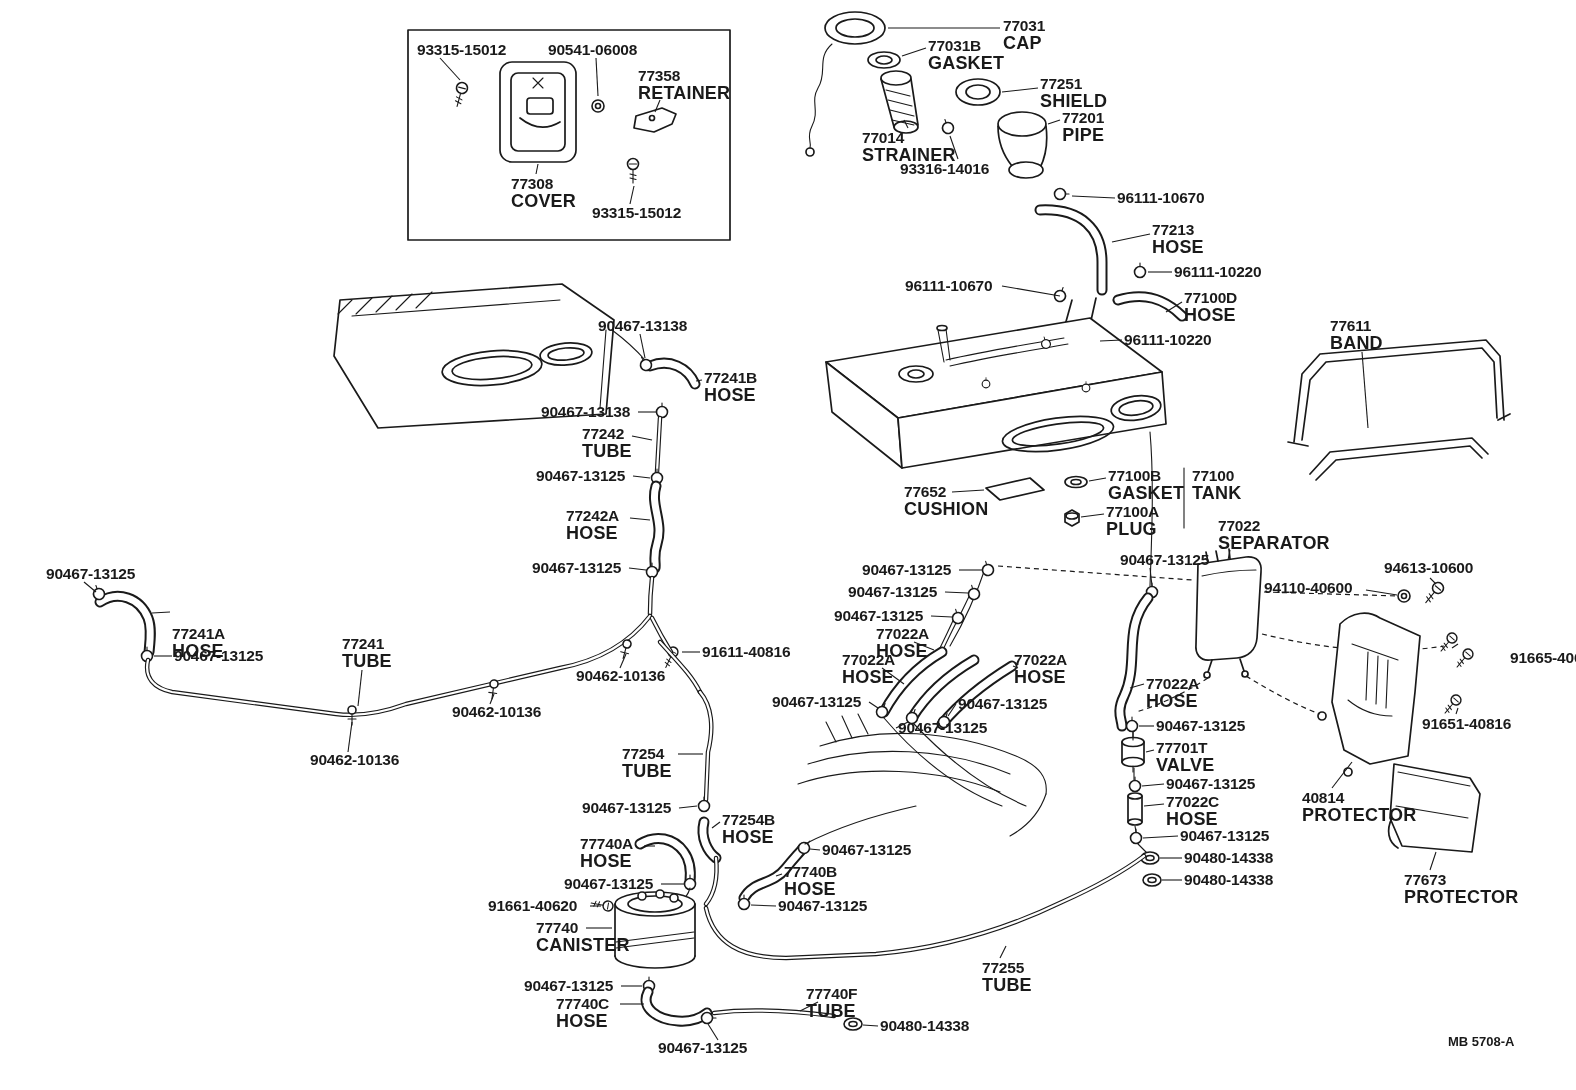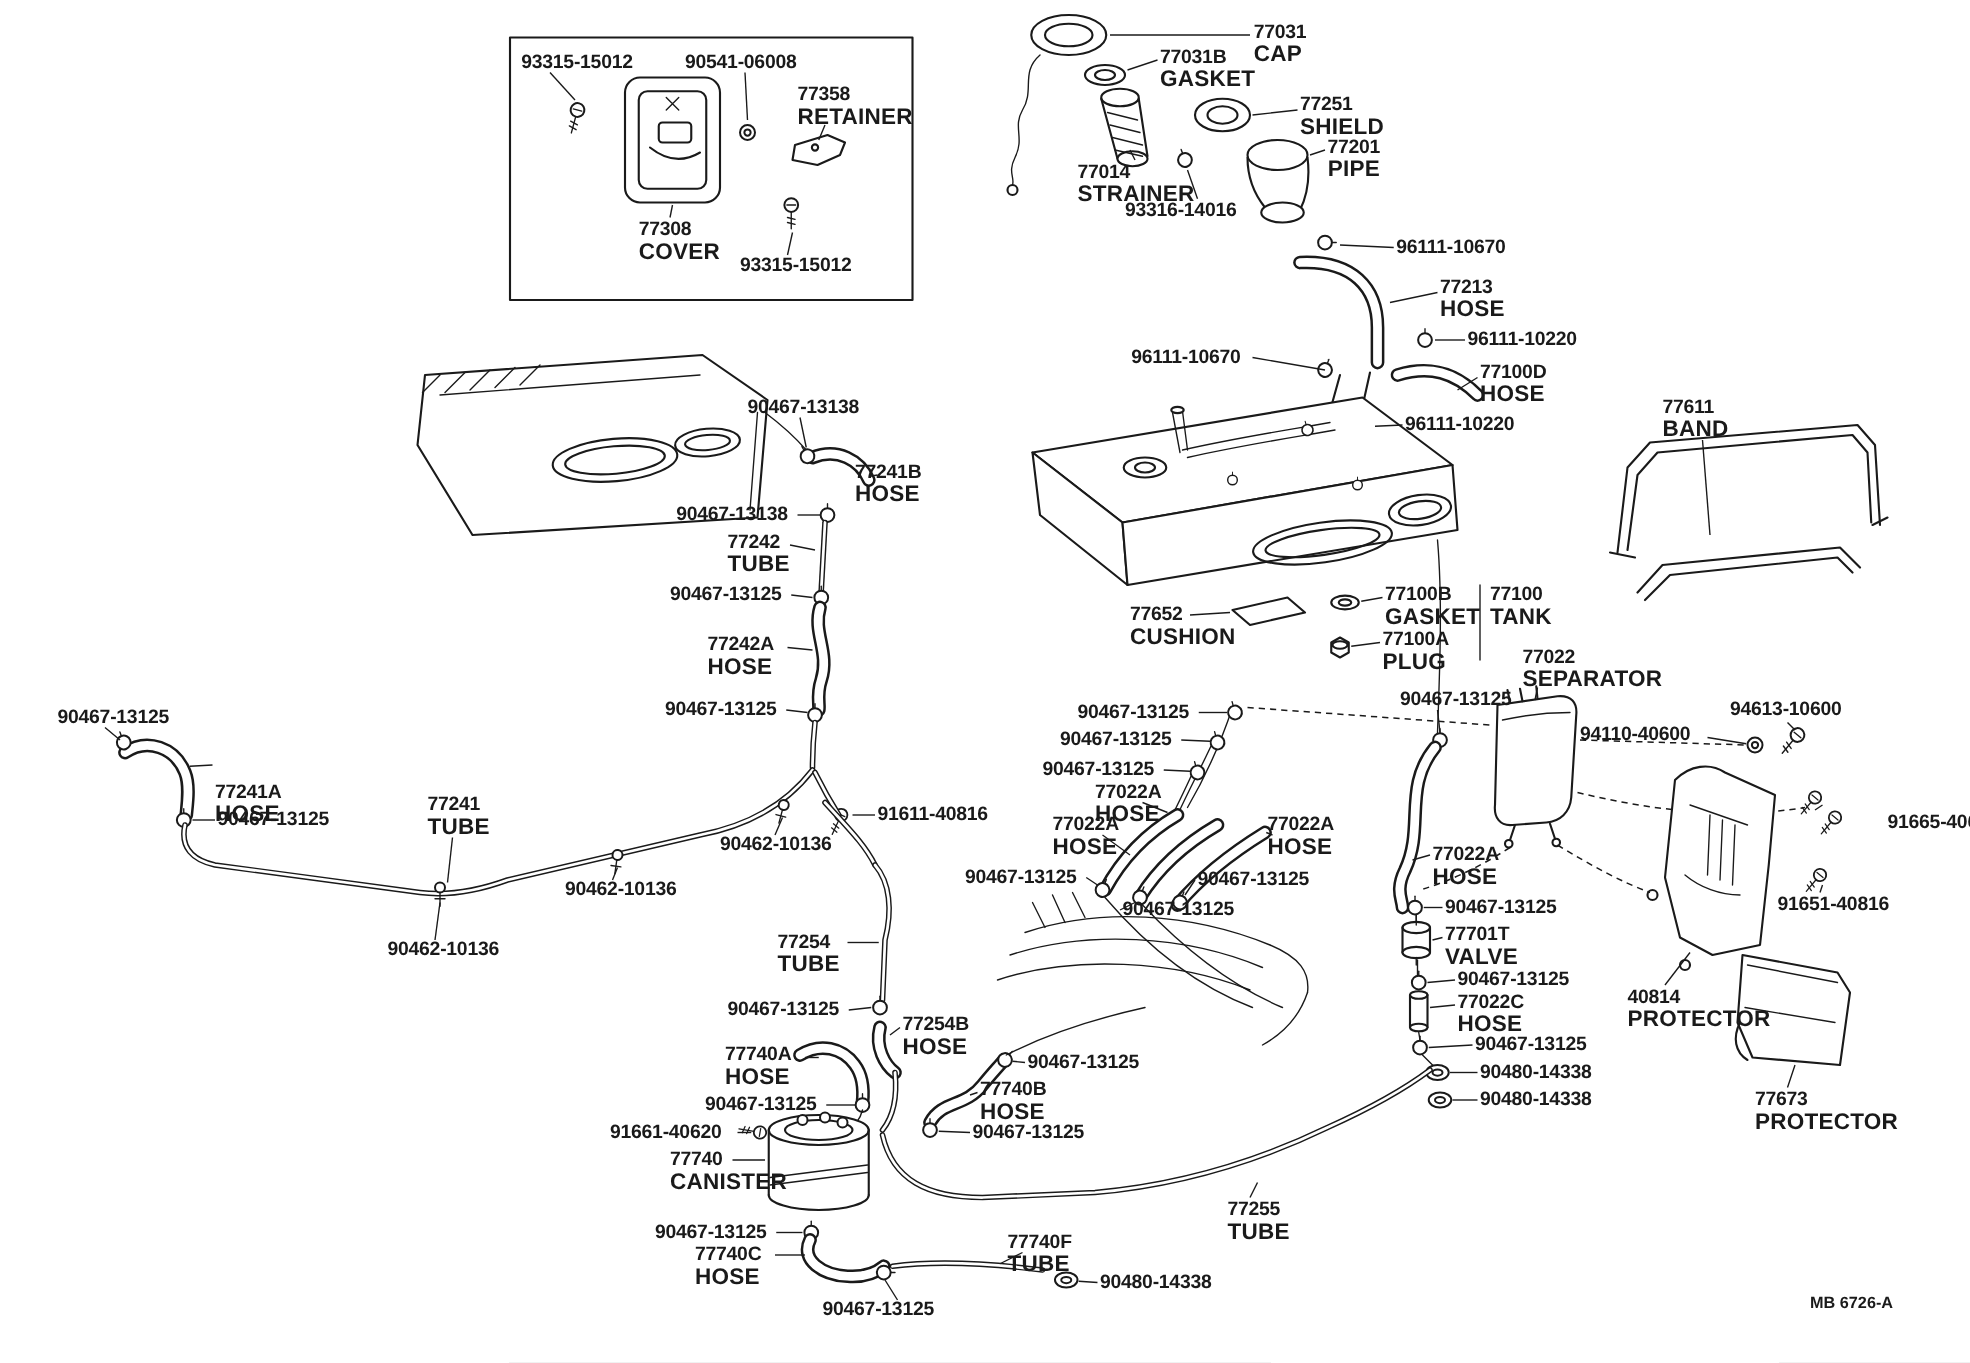--- a/index.html
+++ b/index.html
@@ -449,21 +449,21 @@
       <div class="plabel" style="left: 1124px; top: 332px;">
         <div class="pnum">96111-10220</div>
       </div>
       <div class="plabel" style="left: 1330px; top: 318px;">
         <div class="pnum">77611</div>
         <div class="psub">BAND</div>
       </div>
       <div class="plabel" style="left: 598px; top: 318px;">
         <div class="pnum">90467-13138</div>
       </div>
-      <div class="plabel" style="left: 684px; top: 370px;">
+      <div class="plabel" style="left: 704px; top: 370px;">
         <div class="pnum">77241B</div>
         <div class="psub">HOSE</div>
       </div>
       <div class="plabel" style="left: 541px; top: 404px;">
         <div class="pnum">90467-13138</div>
       </div>
       <div class="plabel" style="left: 582px; top: 426px;">
         <div class="pnum">77242</div>
         <div class="psub">TUBE</div>
       </div>
@@ -654,15 +654,15 @@
       </div>
       <div class="plabel" style="left: 658px; top: 1040px;">
         <div class="pnum">90467-13125</div>
       </div>
       <div class="plabel" style="left: 982px; top: 960px;">
         <div class="pnum">77255</div>
         <div class="psub">TUBE</div>
       </div>
     </div>
 
-<div class="footer" style="left:1448px; top:1034px;">MB 6726-A</div>
+<div class="footer" style="left:1448px; top:1034px;">MB 5708-A</div>
 
 </div>
 
 </body></html>

